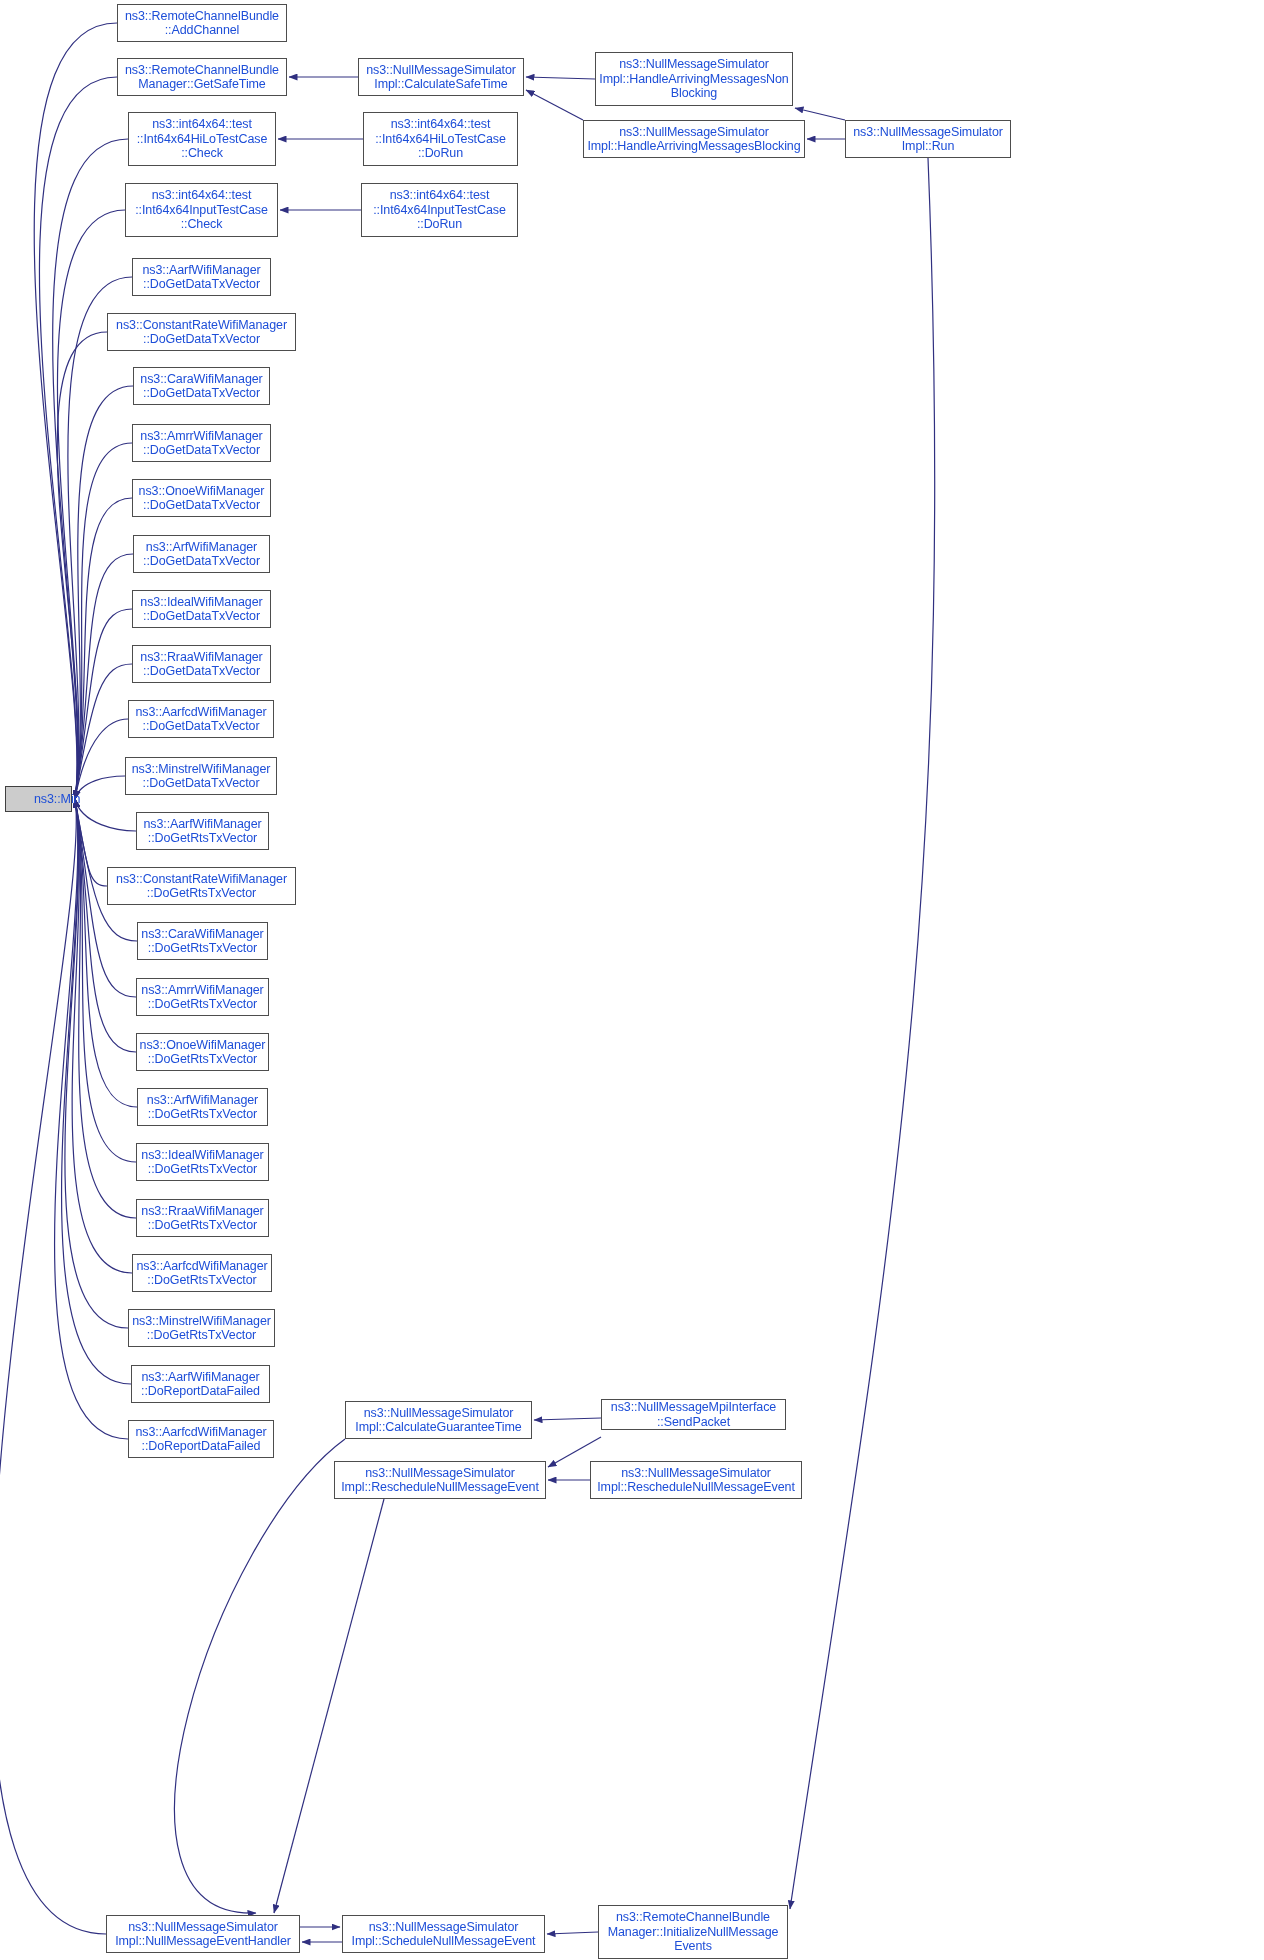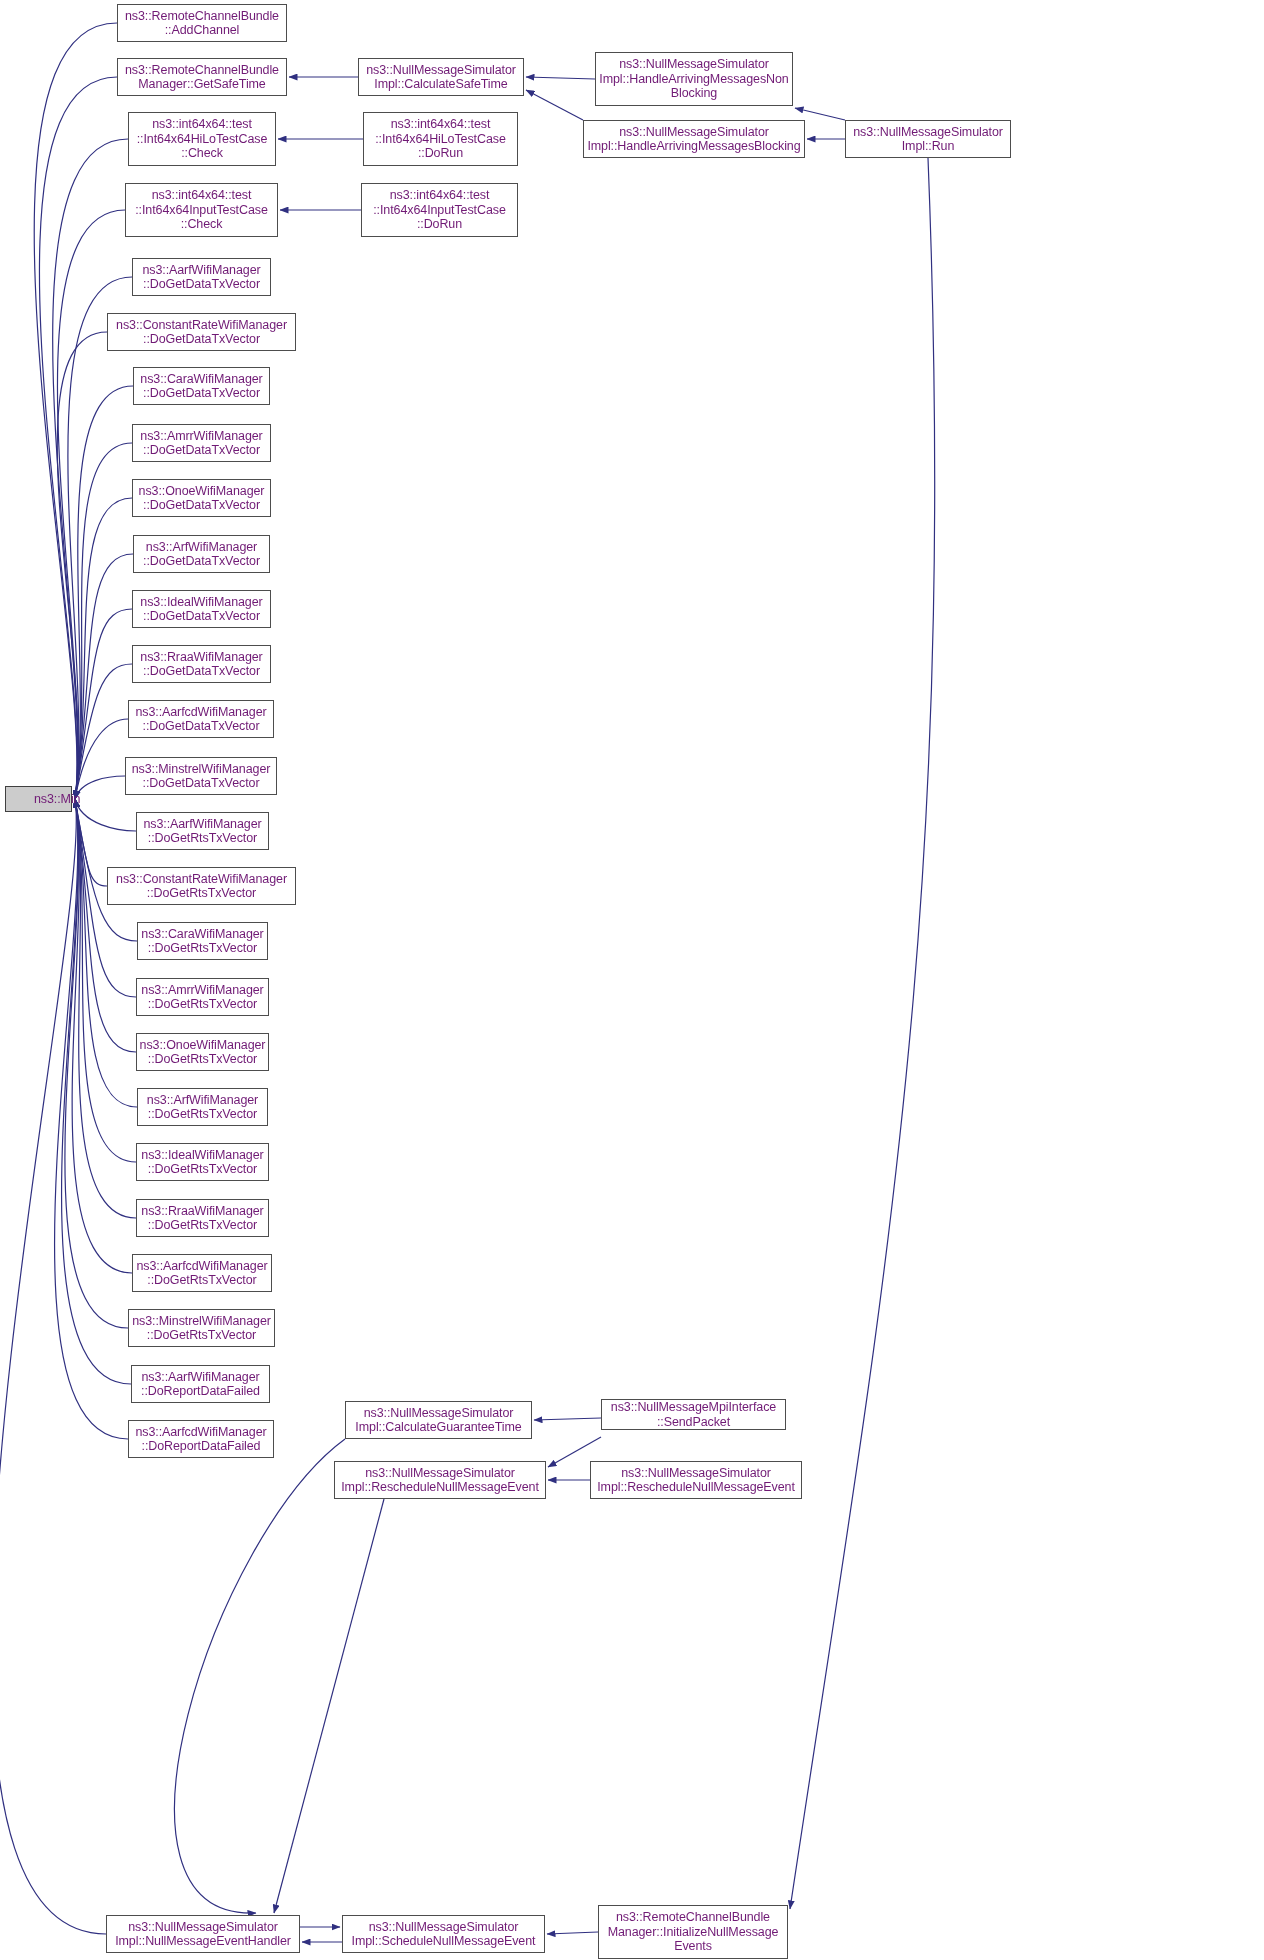--- a/index.html
+++ b/index.html
@@ -22,21 +22,21 @@
     top: 0;
     width: 1264px;
     height: 1960px;
     pointer-events: none;
   }
   .node {
     position: absolute;
     box-sizing: border-box;
     border: 1px solid #4d4d4d;
     background: #ffffff;
-    color: #701a75;
+    color: #1d4ed8;
     font-size: 12.5px;
     line-height: 14.5px;
     text-align: center;
     display: flex;
     align-items: center;
     justify-content: center;
     white-space: pre;
     letter-spacing: -0.1px;
     z-index: 2;
   }

